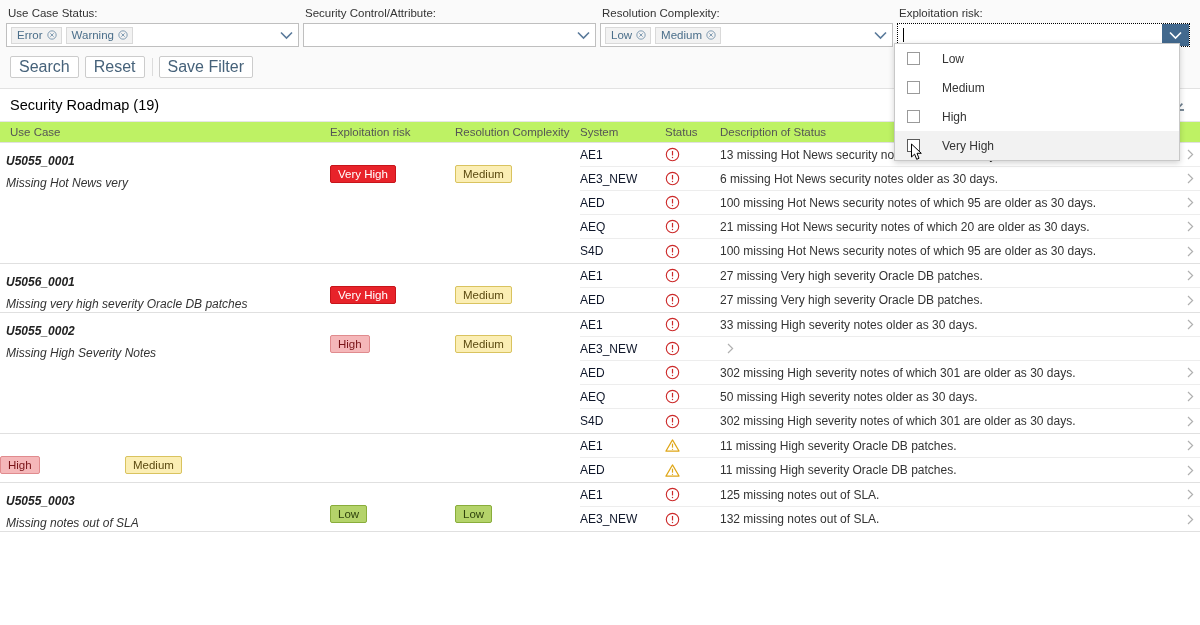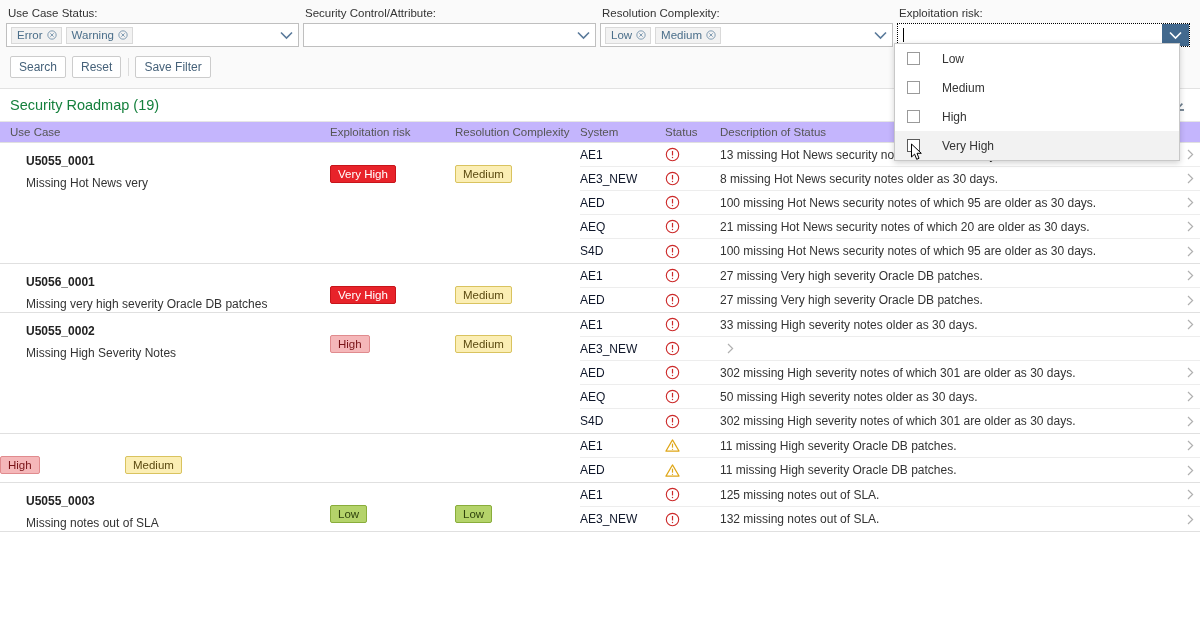--- a/index.html
+++ b/index.html
@@ -97,21 +97,21 @@
     align-items: center;
     padding: 9px 0 0 10px;
   }
   .btn {
     height: 22px;
     min-width: 40px;
     background: #ffffff;
     border: 1px solid #cccccc;
     border-radius: 2px;
     color: #46627a;
-    font-size: 12px;
+    font-size: 16px;
     font-family: "Liberation Sans", sans-serif;
     padding: 0 8px;
     margin-right: 6px;
     cursor: pointer;
     line-height: 20px;
   }
   .btn-sep {
     width: 1px; height: 18px;
     background: #dcdcdc;
     margin: 0 6px 0 1px;
@@ -161,36 +161,36 @@
     align-items: center;
     justify-content: space-between;
     padding: 0 10px 0 10px;
     border-top: 1px solid #e2e2e2;
     background: #ffffff;
   }
   .panel-title h1 {
     margin: 0;
     font-size: 14.5px;
     font-weight: normal;
-    color: #15803d;
+    color: #000000;
   }
   .dl-btn {
     width: 22px; height: 22px;
     display: flex; align-items: center; justify-content: center;
     cursor: pointer;
   }
 
   .table { width: 1200px; }
   .thead {
     display: flex;
     align-items: center;
     height: 22px;
     border-top: 1px solid #e6e6e6;
     border-bottom: 1px solid #e0e0e0;
-    background: #c4b5fd;
+    background: #bef264;
     color: #555;
     font-size: 11.5px;
   }
   .c-usecase { width: 330px; padding-left: 10px; }
   .c-risk    { width: 125px; }
   .c-cplx    { width: 125px; }
   .c-system  { width: 85px;  }
   .c-status  { width: 55px;  }
   .c-desc    { flex: 1; }
   .c-nav     { width: 20px; }
@@ -198,21 +198,21 @@
   .group {
     display: flex;
     border-bottom: 1px solid #e0e0e0;
   }
   .group-left {
     width: 580px;
     display: flex;
     padding-top: 11px;
     flex: none;
   }
-  .uc-cell { width: 330px; padding-left: 26px; }
+  .uc-cell { width: 330px; padding-left: 6px; font-style: italic; }
   .uc-id { font-weight: bold; font-size: 12px; color: #222; display:block; }
   .uc-desc { font-size: 12px; color: #333; display:block; margin-top: 8px; }
   .badge-cell { width: 125px; padding-top: 11px; }
 
   .badge {
     display: inline-block;
     font-size: 11.5px;
     line-height: 14px;
     padding: 1px 7px;
     border-radius: 2px;
@@ -397,21 +397,21 @@
           </div>
           <div class="row">
             <div class="r-system">AE3_NEW</div>
             <div class="r-status">
               <svg width="15" height="15" viewBox="0 0 16 16">
                 <circle cx="8" cy="8" r="6.6" fill="none" stroke="#cc2929" stroke-width="1.2"></circle>
                 <path d="M8,4.2 L8,9" stroke="#cc2929" stroke-width="1.3"></path>
                 <circle cx="8" cy="11.2" r="0.75" fill="#cc2929"></circle>
               </svg>
             </div>
-            <div class="r-desc">8 missing Hot News security notes older as 30 days.</div>
+            <div class="r-desc">6 missing Hot News security notes older as 30 days.</div>
             <div class="r-nav">
               <svg width="7" height="11" viewBox="0 0 7 11">
                 <path d="M1,1 L5.6,5.5 L1,10" fill="none" stroke="#b0b0b0" stroke-width="1.2"></path>
               </svg>
             </div>
           </div>
           <div class="row">
             <div class="r-system">AED</div>
             <div class="r-status">
               <svg width="15" height="15" viewBox="0 0 16 16">

